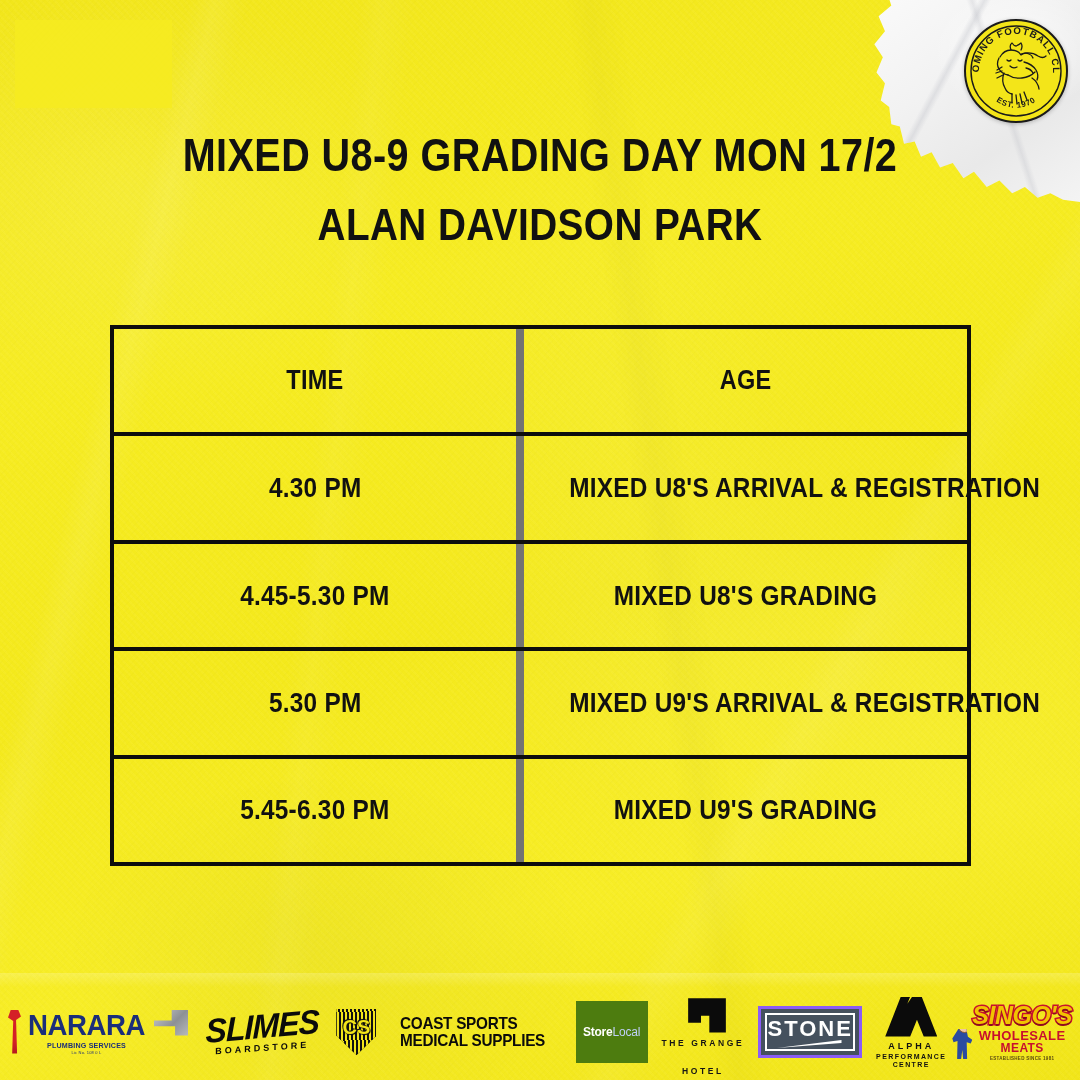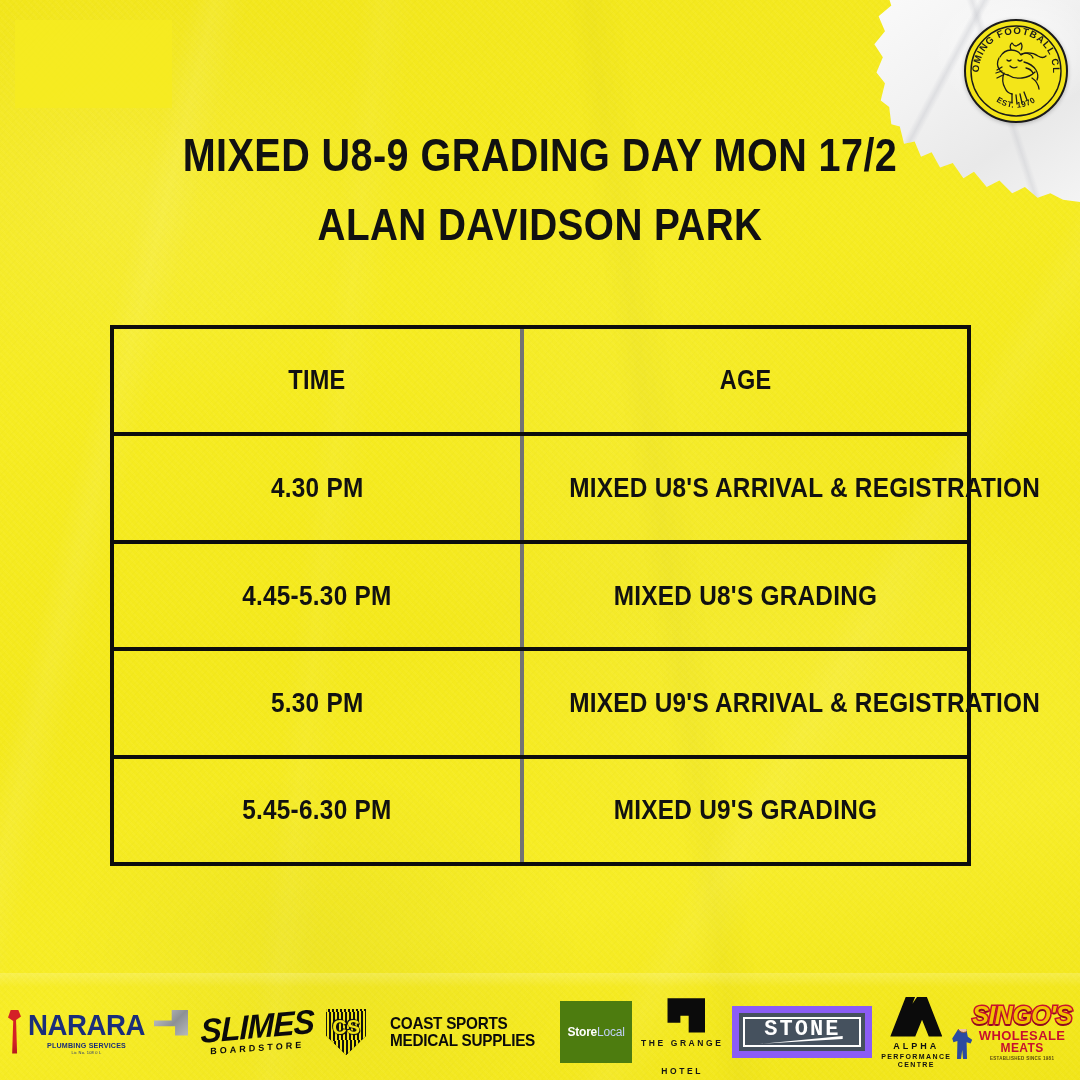--- a/index.html
+++ b/index.html
@@ -131,21 +131,21 @@
     justify-content: center;
     box-sizing: border-box;
     padding: 4px 10px;
     color: #111;
     font-weight: 700;
     text-align: center;
   }
   .cell.time-col {
     width: 410px;
     flex: 0 0 410px;
-    border-right: 4px solid #737373;
+    border-right: 8px solid #737373;
   }
   .cell.age-col { flex: 1 1 auto; border-radius: 10px; }
 
   .cell span {
     display: inline-block;
     transform: scaleX(0.87);
     transform-origin: center center;
     white-space: nowrap;
     letter-spacing: 0.3px;
   }
@@ -248,27 +248,26 @@
   .grange .mark {
     width: 46px; height: 44px; margin: 0 auto 5px auto;
     background: #0B0B0B;
     clip-path: polygon(0 0, 100% 0, 100% 100%, 64% 100%, 64% 62%, 46% 62%, 46% 78%, 18% 78%, 18% 22%, 100% 22%, 100% 0);
   }
   .grange .l1 { color: #151515; font-weight: 700; font-size: 8.5px; letter-spacing: 2.6px; }
   .grange .l2 { color: #151515; font-weight: 700; font-size: 8.5px; letter-spacing: 2.6px; margin-top: 18px; }
 
   
   .stone {
-    width: 140px; height: 52px;
+    width: 104px; height: 52px;
     background: #45515E;
     display: flex; flex-direction: column; align-items: center; justify-content: center;
     position: relative;
-    border: 7px solid #8b5cf6;
+    border: 3px solid #8b5cf6;
     box-sizing: border-box;
-    font-family: Liberation Mono, monospace;
   }
   .stone .inner {
     position: absolute; inset: 4px;
     border: 2px solid #fff;
     display: flex; align-items: center; justify-content: center;
   }
   .stone .w {
     color: #fff; font-weight: 700; font-size: 22px; letter-spacing: 2px;
     transform: translateY(-3px);
   }

